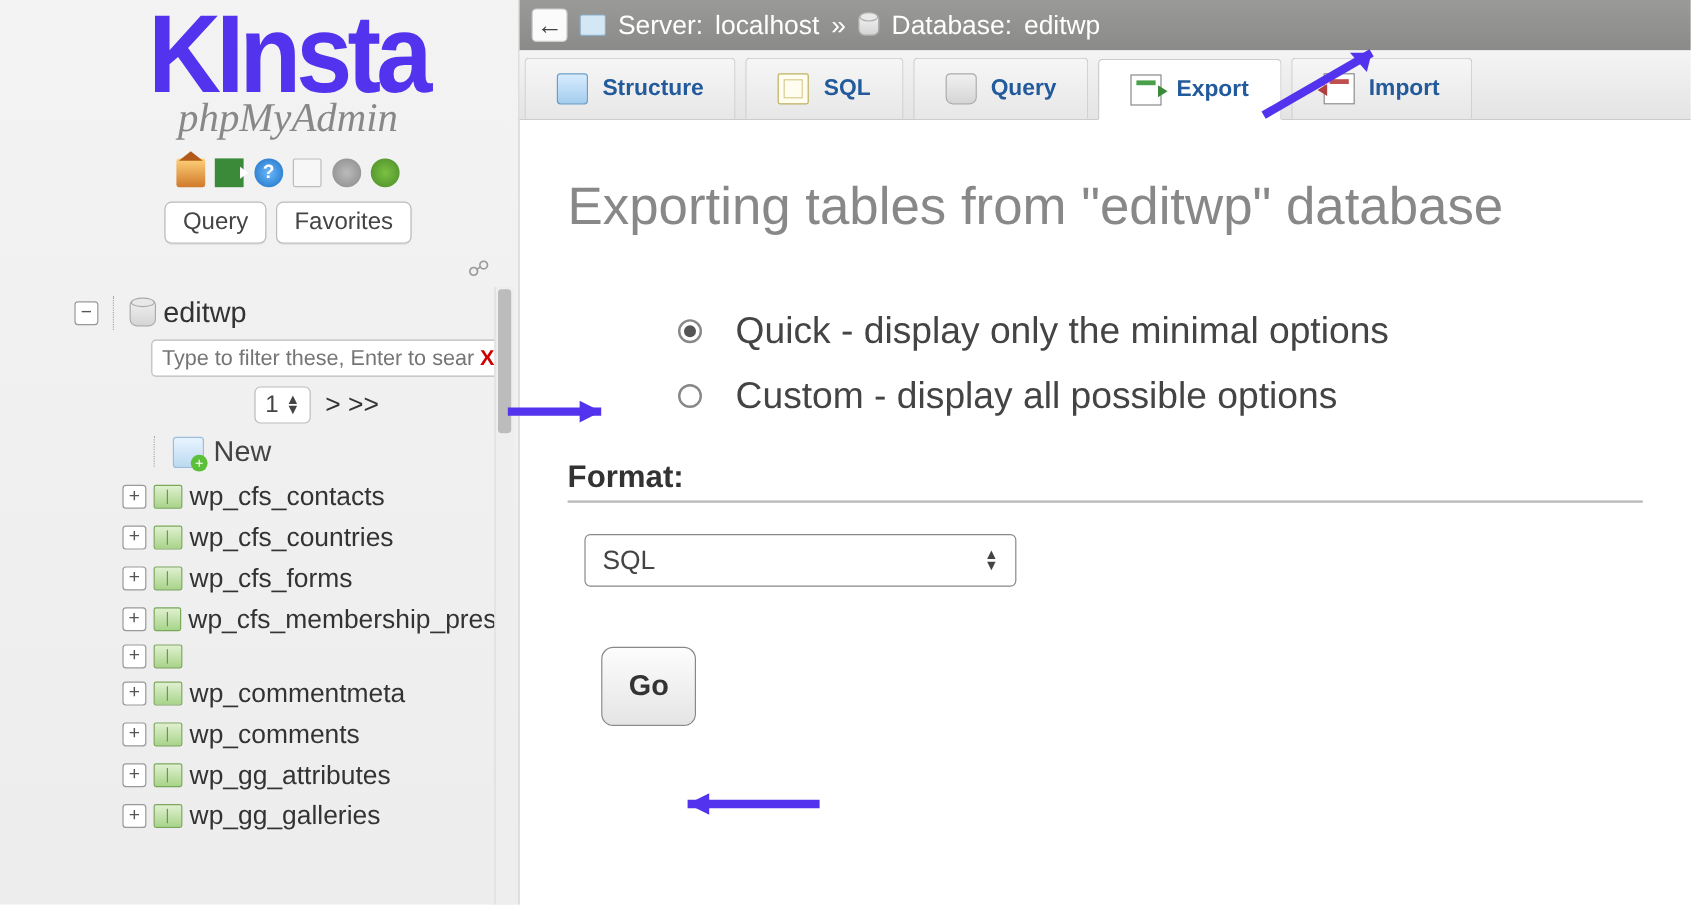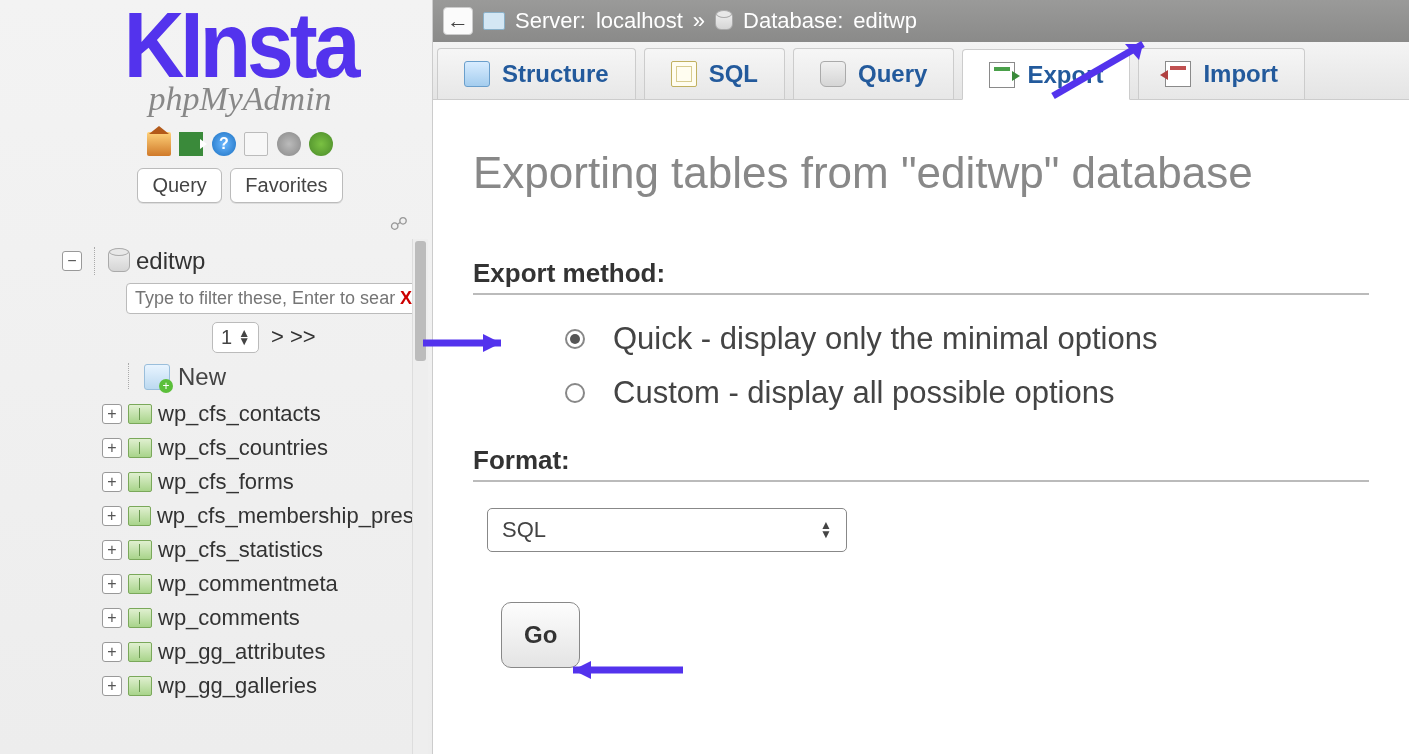--- a/index.html
+++ b/index.html
@@ -47,21 +47,21 @@
 .tbl-icon::after{content:"";position:absolute;top:3px;bottom:3px;left:10px;width:1px;background:#6a9850;}
 .vline{width:2px; align-self:stretch; background:transparent; border-left:1px dotted #aaa; margin:0 6px;}
 
 
 .main { flex:1; display:flex; flex-direction:column; }
 .brd-bar{background:linear-gradient(#9a9a99,#8a8a89); color:#fff; height:42px; display:flex; align-items:center; gap:10px; padding:0 10px; font-size:22px;}
 .back-btn{width:30px;height:28px;background:#fbfbfb;border:1px solid #ccc;border-radius:4px;display:flex;align-items:center;justify-content:center;font-size:22px;color:#444;cursor:pointer;}
 .srv-icon{width:22px;height:18px;background:#d4e7f4;border:1px solid #8ab0c8;border-radius:2px;display:inline-block;}
 .brd-sep{color:#fff;}
 .tabs{display:flex; background:linear-gradient(#f4f4f4,#e4e4e4); border-bottom:1px solid #ccc; height:58px;}
-.tab{display:flex;align-items:center;gap:12px;padding:0 26px;border:1px solid #ccc;border-bottom:none;margin:6px 4px 0;border-radius:4px 4px 0 0;background:linear-gradient(#f6f6f6,#e7e7e7);cursor:pointer; font-size:24px;color:#235a9c;font-weight:600;}
+.tab{display:flex;align-items:center;gap:12px;padding:0 26px;border:1px solid #ccc;border-bottom:none;margin:6px 4px 0;border-radius:4px 4px 0 0;background:linear-gradient(#f6f6f6,#e7e7e7);cursor:pointer; font-size:19px;color:#235a9c;font-weight:600;}
 .tab.active{background:#fff;border-bottom:1px solid #fff; position:relative; top:1px;}
 .tab .ticon{width:26px;height:26px;display:inline-block;}
 .ti-struct{background:linear-gradient(#d8ecff,#a4cdee);border:1px solid #6a9fcc;border-radius:3px;}
 .ti-sql{background:#fffdf0;border:1px solid #c0b060;border-radius:2px;position:relative;}
 .ti-sql::after{content:"";position:absolute;inset:4px;border:1px solid #d8cc90;}
 .ti-search{border-radius:50%;border:3px solid #e0a838;width:18px;height:18px;margin:2px;}
 .ti-query{background:linear-gradient(#f0f0f0,#d5d5d5);border:1px solid #aaa;border-radius:4px 4px 6px 6px;}
 .ti-export{background:#fff;border:1px solid #8a8a8a;position:relative;}
 .ti-export::after{content:"";position:absolute;left:4px;right:4px;top:4px;height:4px;background:#4aa04a;}
 .ti-export::before{content:"";position:absolute;right:-6px;top:8px;border-top:5px solid transparent;border-bottom:5px solid transparent;border-left:8px solid #3a8a3a;}
@@ -146,21 +146,20 @@
           <span>wp_cfs_forms</span>
         </div>
       <div class="tbl-row">
           <span class="plus-box">+</span>
           <span class="tbl-icon"></span>
           <span>wp_cfs_membership_prese</span>
         </div>
       <div class="tbl-row">
           <span class="plus-box">+</span>
           <span class="tbl-icon"></span>
-          <span>wp_cfs_statistics</span>
         </div>
       <div class="tbl-row">
           <span class="plus-box">+</span>
           <span class="tbl-icon"></span>
           <span>wp_commentmeta</span>
         </div>
       <div class="tbl-row">
           <span class="plus-box">+</span>
           <span class="tbl-icon"></span>
           <span>wp_comments</span>
@@ -209,21 +208,20 @@
         </div>
       <div class="tab">
           <span class="ticon ti-import"></span>
           <span>Import</span>
         </div>
     </div>
 
     <div class="content">
       <h1 class="page-title">Exporting tables from "editwp" database</h1>
 
-      <h2 class="section-h">Export method:</h2>
       <div class="radio-row">
         <span class="radio checked"></span>
         <span>Quick - display only the minimal options</span>
       </div>
       <div class="radio-row">
         <span class="radio"></span>
         <span>Custom - display all possible options</span>
       </div>
 
       <h2 class="section-h" style="margin-top:34px">Format:</h2>

